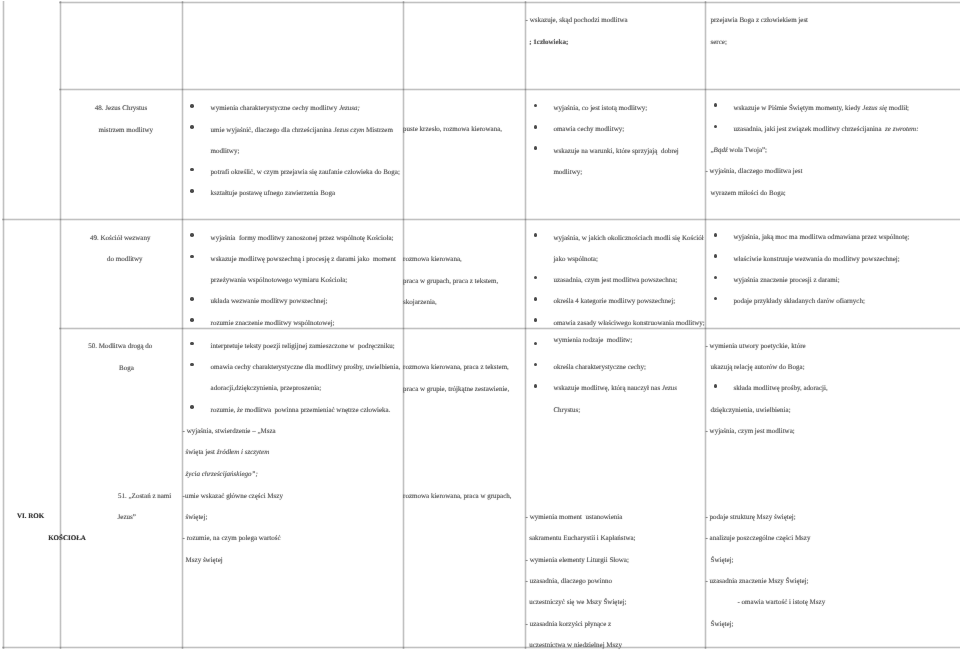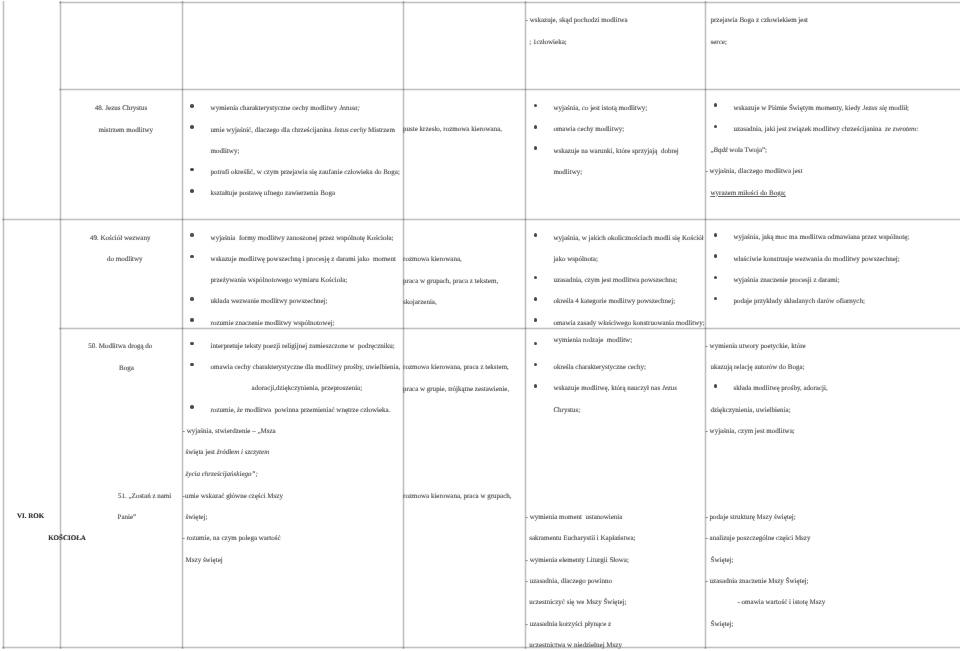--- a/index.html
+++ b/index.html
@@ -30,49 +30,49 @@
       <div class="hr" style="left: 59px; top: 0.8px; width: 902px;"></div>
       <div class="hr" style="left: 59px; top: 88.1px; width: 902px;"></div>
       <div class="hr" style="left: 2px; top: 217.5px; width: 959px;"></div>
       <div class="hr" style="left: 59px; top: 326.9px; width: 902px;"></div>
       <div class="hr" style="left: 2px; top: 645.5px; width: 959px;"></div>
     </div>
   <div id="body">
       <div class="ln bold" style="left: 16.8828px; top: 513.4px;">VI. ROK</div>
       <div class="ln bold" style="left: 12.1328px; top: 535.3px; padding-left: 36px;">KOŚCIOŁA</div>
       <div class="ln" style="left: 525.6px; top: 17.3px;">- wskazuje, skąd pochodzi modlitwa</div>
-      <div class="ln" style="left: 529.2px; top: 38.55px;">; 1człowieka;</div>
+      <div class="ln" style="left: 529.2px; top: 38.55px; font-weight: bold;">; 1człowieka;</div>
       <div class="ln" style="left: 710.5px; top: 17.3px;">przejawia Boga z człowiekiem jest</div>
       <div class="ln" style="left: 710.5px; top: 38.55px;">serce;</div>
       <div class="ln" style="left: 94.8438px; top: 105.1px;">48. Jezus Chrystus</div>
       <div class="ln" style="left: 98.4797px; top: 126.7px;">mistrzem modlitwy</div>
       <div class="ln" style="left: 403.1px; top: 126.4px;">puste krzesło, rozmowa kierowana,</div>
       <div class="bul" style="left: 190.45px; top: 104.15px;"></div>
       <div class="ln" style="left: 210.6px; top: 105.4px;">wymienia charakterystyczne cechy modlitwy <i>Jezusa;</i></div>
       <div class="bul" style="left: 190.45px; top: 125.4px;"></div>
-      <div class="ln" style="left: 210.6px; top: 126.65px;">umie wyjaśnić, dlaczego dla chrześcijanina <i>Jezus cechy</i> Mistrzem</div>
+      <div class="ln" style="left: 210.6px; top: 126.65px;">umie wyjaśnić, dlaczego dla chrześcijanina <i>Jezus czym</i> Mistrzem</div>
       <div class="ln" style="left: 210.6px; top: 147.9px;">modlitwy;</div>
       <div class="bul" style="left: 190.45px; top: 167.9px;"></div>
       <div class="ln" style="left: 210.6px; top: 169.15px;">potrafi określić, w czym przejawia się zaufanie człowieka do Boga;</div>
       <div class="bul" style="left: 190.45px; top: 189.15px;"></div>
       <div class="ln" style="left: 210.6px; top: 190.4px;">kształtuje postawę ufnego zawierzenia Boga</div>
       <div class="bul" style="left: 533.85px; top: 103.85px;"></div>
       <div class="ln" style="left: 553.4px; top: 105.1px;">wyjaśnia, co jest istotą modlitwy;</div>
       <div class="bul" style="left: 533.85px; top: 125.1px;"></div>
       <div class="ln" style="left: 553.4px; top: 126.35px;">omawia cechy modlitwy;</div>
       <div class="bul" style="left: 533.85px; top: 146.35px;"></div>
       <div class="ln" style="left: 553.4px; top: 147.6px;">wskazuje na warunki, które sprzyjają  dobrej</div>
       <div class="ln" style="left: 553.4px; top: 168.85px;">modlitwy;</div>
       <div class="bul" style="left: 713.65px; top: 103.45px;"></div>
       <div class="ln" style="left: 733.5px; top: 104.7px;">wskazuje w Piśmie Świętym momenty, kiedy <i>Jezus się</i> modlił;</div>
       <div class="bul" style="left: 713.65px; top: 124.7px;"></div>
       <div class="ln" style="left: 733.5px; top: 125.95px;">uzasadnia, jaki jest związek modlitwy chrześcijanina  <i>ze zwrotem:</i></div>
       <div class="ln" style="left: 710.5px; top: 147.2px;">„<i>Bądź</i> wola Twoja”;</div>
       <div class="ln" style="left: 705.5px; top: 168.45px;">- wyjaśnia, dlaczego modlitwa jest</div>
-      <div class="ln" style="left: 710.5px; top: 189.7px; text-decoration: underline;">wyrazem miłości do Boga;</div>
+      <div class="ln" style="left: 710.5px; top: 189.7px;">wyrazem miłości do Boga;</div>
       <div class="ln" style="left: 89.9656px; top: 235px;">49. Kościół wezwany</div>
       <div class="ln" style="left: 107.003px; top: 256.2px;">do modlitwy</div>
       <div class="ln" style="left: 403.1px; top: 256.2px;">rozmowa kierowana,</div>
       <div class="ln" style="left: 403.1px; top: 277.7px;">praca w grupach, praca z tekstem,</div>
       <div class="ln" style="left: 403.1px; top: 298.9px;">skojarzenia,</div>
       <div class="bul" style="left: 190.45px; top: 233.45px;"></div>
       <div class="ln" style="left: 210.6px; top: 234.7px;">wyjaśnia  formy modlitwy zanoszonej przez wspólnotę Kościoła;</div>
       <div class="bul" style="left: 190.45px; top: 254.7px;"></div>
       <div class="ln" style="left: 210.6px; top: 255.95px;">wskazuje modlitwę powszechną i procesję z darami jako  moment</div>
       <div class="ln" style="left: 210.6px; top: 277.2px;">przeżywania wspólnotowego wymiaru Kościoła;</div>
@@ -98,41 +98,41 @@
       <div class="bul" style="left: 713.65px; top: 296.9px;"></div>
       <div class="ln" style="left: 733.5px; top: 298.15px;">podaje przykłady składanych darów ofiarnych;</div>
       <div class="ln" style="left: 88.2141px; top: 343.4px;">50. Modlitwa drogą do</div>
       <div class="ln" style="left: 119.009px; top: 364.6px;">Boga</div>
       <div class="ln" style="left: 403.1px; top: 364.3px;">rozmowa kierowana, praca z tekstem,</div>
       <div class="ln" style="left: 403.1px; top: 385.9px;">praca w grupie, trójkątne zestawienie,</div>
       <div class="bul" style="left: 190.45px; top: 341.65px;"></div>
       <div class="ln" style="left: 210.6px; top: 342.9px;">interpretuje teksty poezji religijnej zamieszczone w  podręczniku;</div>
       <div class="bul" style="left: 190.45px; top: 362.92px;"></div>
       <div class="ln" style="left: 210.6px; top: 364.17px;">omawia cechy charakterystyczne dla modlitwy prośby, uwielbienia,</div>
-      <div class="ln" style="left: 210.6px; top: 385.44px; margin-left: 41px;">adoracji,dziękczynienia, przeproszenia;</div>
+      <div class="ln" style="left: 210.6px; top: 385.44px;">adoracji,dziękczynienia, przeproszenia;</div>
       <div class="bul" style="left: 190.45px; top: 405.46px;"></div>
       <div class="ln" style="left: 210.6px; top: 406.71px;">rozumie, <i>że</i> modlitwa  powinna przemieniać wnętrze człowieka.</div>
       <div class="ln" style="left: 182.6px; top: 427.98px;">- wyjaśnia, stwierdzenie – „Msza</div>
       <div class="ln" style="left: 185.6px; top: 449.25px;">święta jest <i>źródłem i szczytem</i></div>
       <div class="ln" style="left: 185.6px; top: 470.52px;"><i>życia chrześcijańskiego”;</i></div>
       <div class="bul" style="left: 533.85px; top: 341.65px;"></div>
       <div class="ln" style="left: 553.4px; top: 329px; margin-top: 8px;">wymienia rodzaje  modlitw;</div>
       <div class="bul" style="left: 533.85px; top: 362.92px;"></div>
       <div class="ln" style="left: 553.4px; top: 364.17px;">określa charakterystyczne cechy;</div>
       <div class="bul" style="left: 533.85px; top: 384.19px;"></div>
       <div class="ln" style="left: 553.4px; top: 385.44px;">wskazuje modlitwę, którą nauczył nas <i>Jezus</i></div>
       <div class="ln" style="left: 553.4px; top: 406.71px;">Chrystus;</div>
       <div class="ln" style="left: 705.5px; top: 342.9px;">- wymienia utwory poetyckie, które</div>
       <div class="ln" style="left: 710.5px; top: 364.17px;">ukazują relację autorów do Boga;</div>
       <div class="bul" style="left: 713.65px; top: 384.19px;"></div>
       <div class="ln" style="left: 733.5px; top: 385.44px;">składa modlitwę prośby, adoracji,</div>
       <div class="ln" style="left: 710.5px; top: 406.71px;">dziękczynienia, uwielbienia;</div>
       <div class="ln" style="left: 705.5px; top: 427.98px;">- wyjaśnia, czym jest modlitwa;</div>
       <div class="ln" style="left: 78px; top: 493px; margin-left: 40px;">51. „Zostań z nami</div>
-      <div class="ln" style="left: 117.564px; top: 514.2px;">Panie”</div>
+      <div class="ln" style="left: 117.564px; top: 514.2px;">Jezus”</div>
       <div class="ln" style="left: 403.1px; top: 492.5px;">rozmowa kierowana, praca w grupach,</div>
       <div class="ln" style="left: 182.6px; top: 492.5px;">-umie wskazać główne części Mszy</div>
       <div class="ln" style="left: 185.6px; top: 513.87px;">świętej;</div>
       <div class="ln" style="left: 182.6px; top: 535.24px;">- rozumie, na czym polega wartość</div>
       <div class="ln" style="left: 185.6px; top: 556.61px;">Mszy świętej</div>
       <div class="ln" style="left: 525.6px; top: 513.9px;">- wymienia moment  ustanowienia</div>
       <div class="ln" style="left: 529.2px; top: 535.27px;">sakramentu Eucharystii i Kapłaństwa;</div>
       <div class="ln" style="left: 525.6px; top: 556.64px;">- wymienia elementy Liturgii Słowa;</div>
       <div class="ln" style="left: 525.6px; top: 578.01px;">- uzasadnia, dlaczego powinno</div>
       <div class="ln" style="left: 529.2px; top: 599.38px;">uczestniczyć się we Mszy Świętej;</div>

